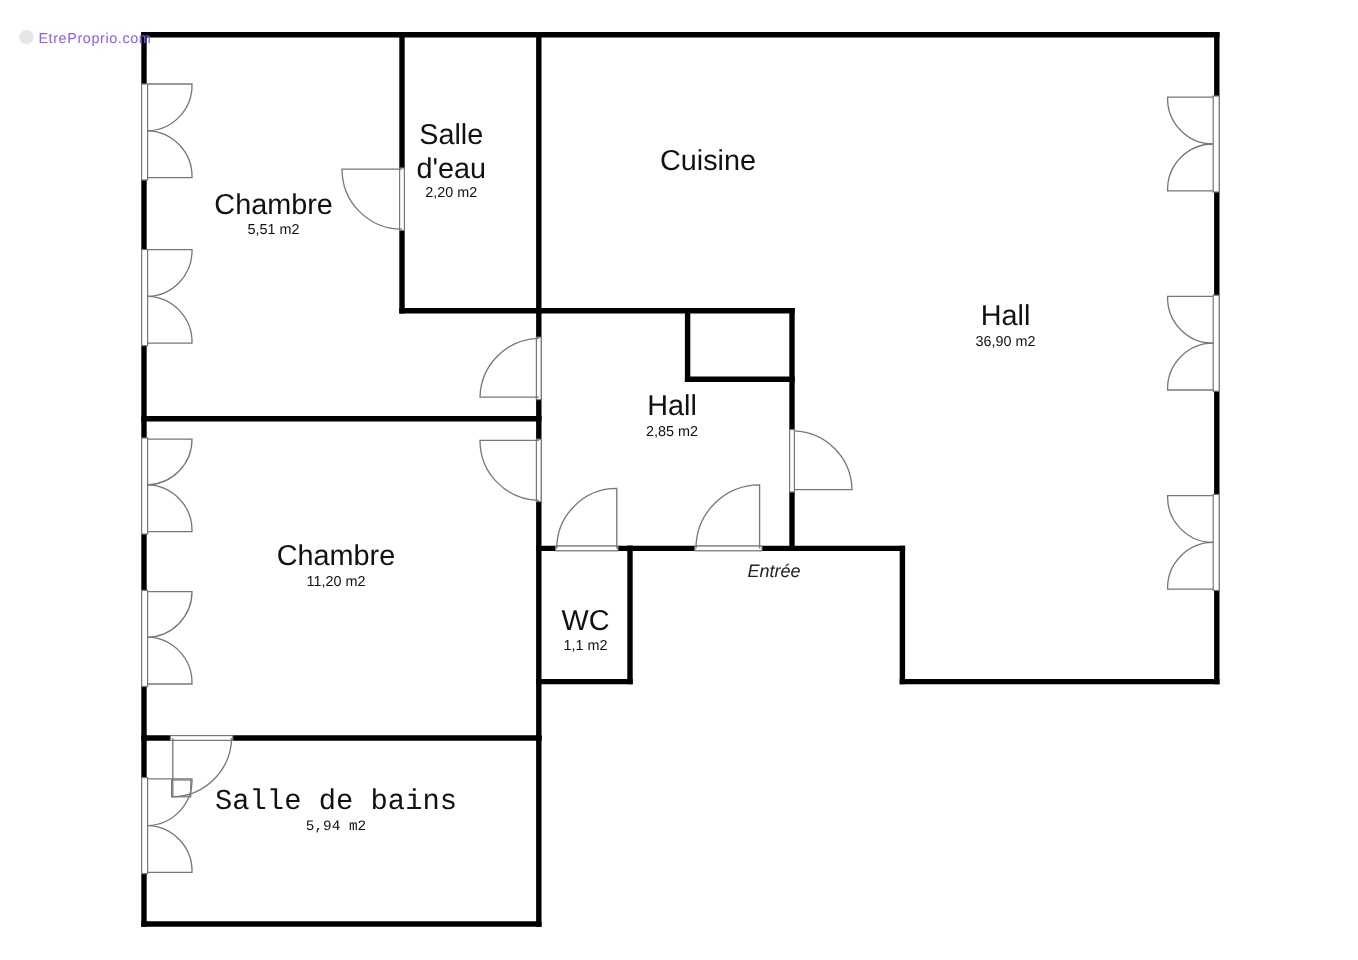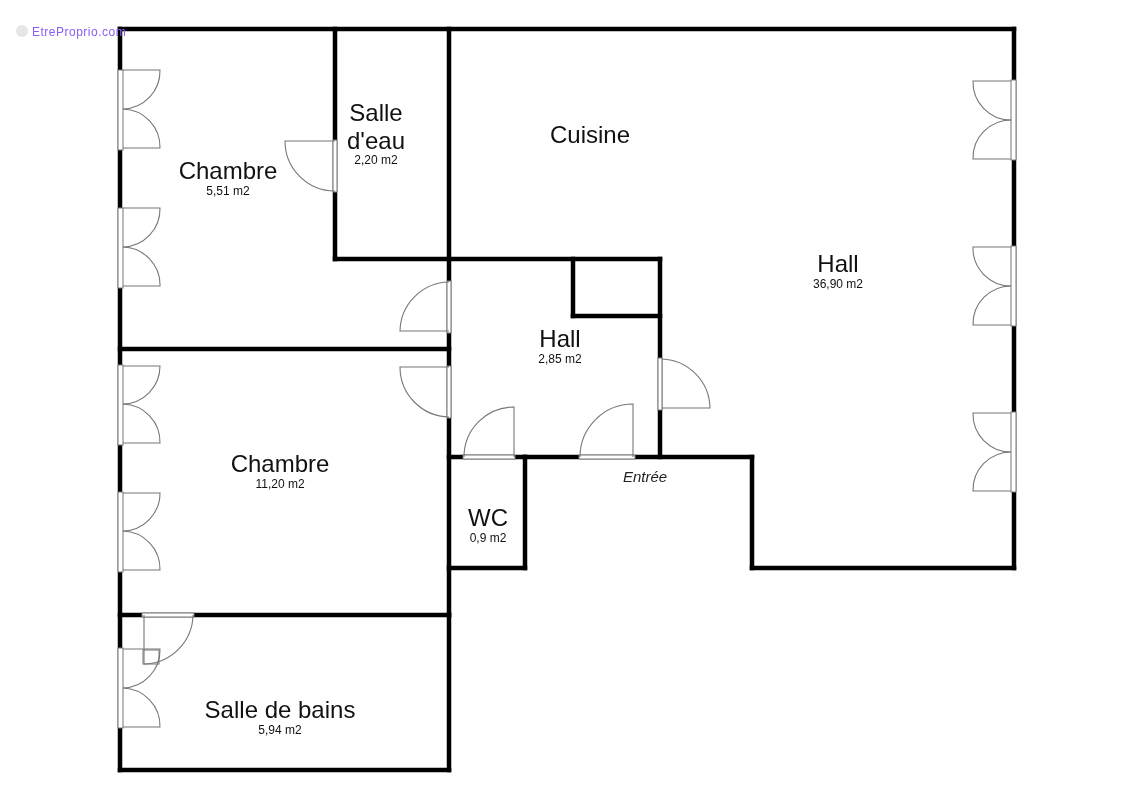--- a/index.html
+++ b/index.html
@@ -134,21 +134,21 @@
   <span class="room-area">2,85 m2</span>
 </div>
 
 <div class="label" style="left:280px; top:450px;">
   <span class="room-name">Chambre</span>
   <span class="room-area">11,20 m2</span>
 </div>
 
 <div class="label" style="left:488px; top:504px;">
   <span class="room-name">WC</span>
-  <span class="room-area">0,9 m2</span>
+  <span class="room-area">1,1 m2</span>
 </div>
 
-<div class="label" style="left:280px; top:696px;">
+<div class="label" style="left:280px; top:655px;font-family:Liberation Mono, monospace;">
   <span class="room-name">Salle de bains</span>
   <span class="room-area">5,94 m2</span>
 </div>
 
 <div class="entree" style="left:606px; top:468px;">Entrée</div>
 
 </body></html>

